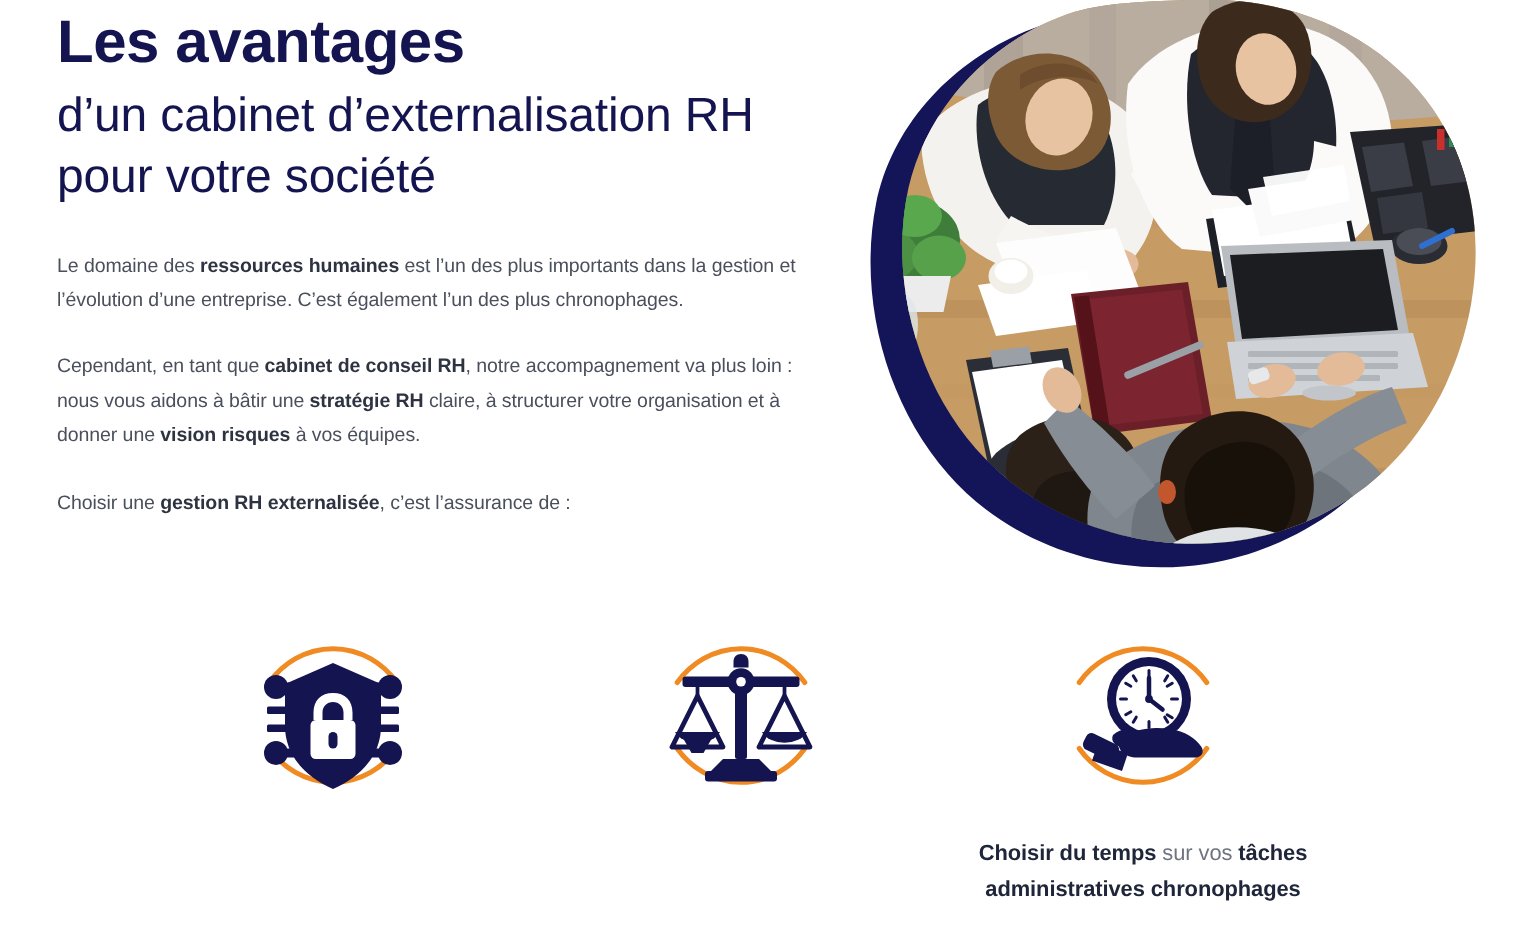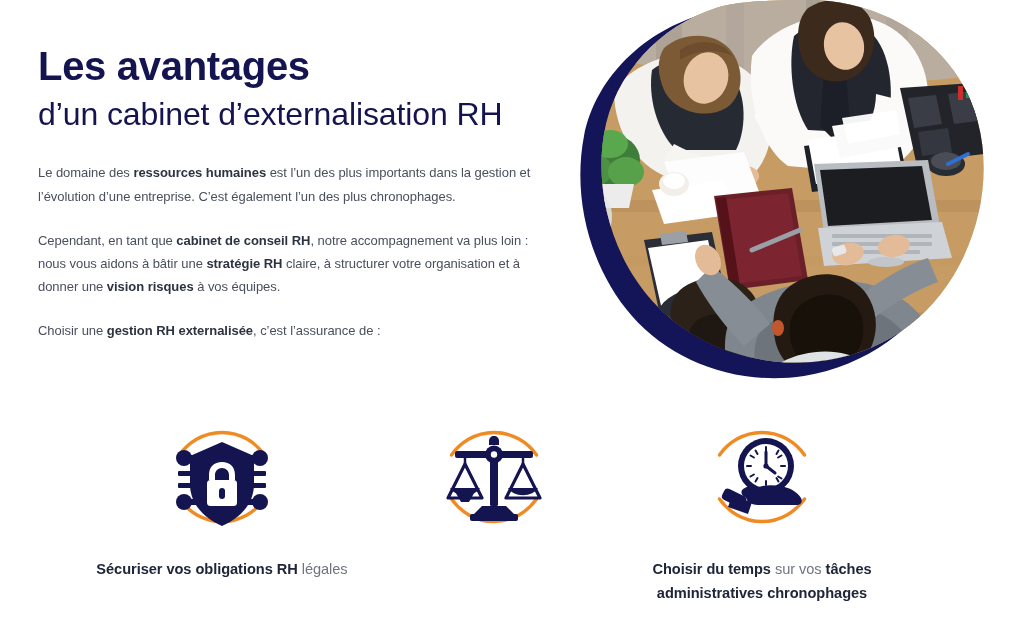--- a/index.html
+++ b/index.html
@@ -11,21 +11,21 @@
   }
   .page { position: relative; width: 1024px; height: 624px; background:#fff; }
 
   
   .content-col {
     position: absolute; left: 38px; top: 6px; width: 500px;
   }
   .title-block { margin-bottom: 26px; }
   .title-line1 {
     font-size: 40px; font-weight: 700; color: #141450;
-    letter-spacing: -0.3px; line-height: 1.12; margin-top: 38px;
+    letter-spacing: -0.3px; line-height: 1.12;
   }
   .title-line2, .title-line3 {
     font-size: 32px; font-weight: 400; color: #141450;
     line-height: 1.30; letter-spacing: -0.1px;
   }
   .title-line2 { margin-top: 5px; }
 
   .para {
     font-size: 13px; color: #4a4f5c; line-height: 1.78;
     margin-bottom: 21px; letter-spacing: -0.05px;
@@ -62,20 +62,21 @@
 </head>
 <body>
 
 <div class="page">
 
   <div class="content-col">
 
     <div class="title-block">
       <div class="title-line1">Les avantages</div>
       <div class="title-line2">d’un cabinet d’externalisation RH</div>
+      <div class="title-line3">pour votre société</div>
     </div>
 
     <p class="para"><span>Le domaine des </span><b>ressources humaines</b><span> est l’un des plus importants dans la gestion et l’évolution d’une entreprise. C’est également l’un des plus chronophages.</span></p>
     <p class="para"><span>Cependant, en tant que </span><b>cabinet de conseil RH</b><span>, notre accompagnement va plus loin : nous vous aidons à bâtir une </span><b>stratégie RH</b><span> claire, à structurer votre organisation et à donner une </span><b>vision risques</b><span> à vos équipes.</span></p>
     <p class="para last"><span>Choisir une </span><b>gestion RH externalisée</b><span>, c’est l’assurance de :</span></p>
   </div>
 
   <div class="hero">
     <svg width="468" height="392" viewBox="0 0 468 392" xmlns="http://www.w3.org/2000/svg">
       <defs>
@@ -322,21 +323,20 @@
 
           <g>
             <path d="M60,48 C52,48 47,53 47,61 L47,66 L53,66 L53,61
                      C53,57 56,54 60,54 C64,54 67,57 67,61 L67,66 L73,66 L73,61
                      C73,53 68,48 60,48 Z" fill="#ffffff"></path>
             <rect x="45" y="66" width="30" height="26" rx="3.5" fill="#ffffff"></rect>
             <rect x="57" y="74" width="6" height="11" rx="3" fill="#141450"></rect>
           </g>
         </svg>
       </div>
-      <div class="caption"><b>Sécuriser vos obligations RH</b><span> légales</span></div>
     </div>
 
     <div class="feature f2">
       <div class="icon-wrap">
         <svg width="120" height="126" viewBox="0 0 120 126" xmlns="http://www.w3.org/2000/svg">
           <g fill="none" stroke="#F08A22" stroke-width="3.4" stroke-linecap="round">
             <path d="M17.5,41 A53,56 0 0 1 102.5,41"></path>
             <path d="M17.5,85 A53,56 0 0 0 102.5,85"></path>
           </g>
           <g fill="#141450">

